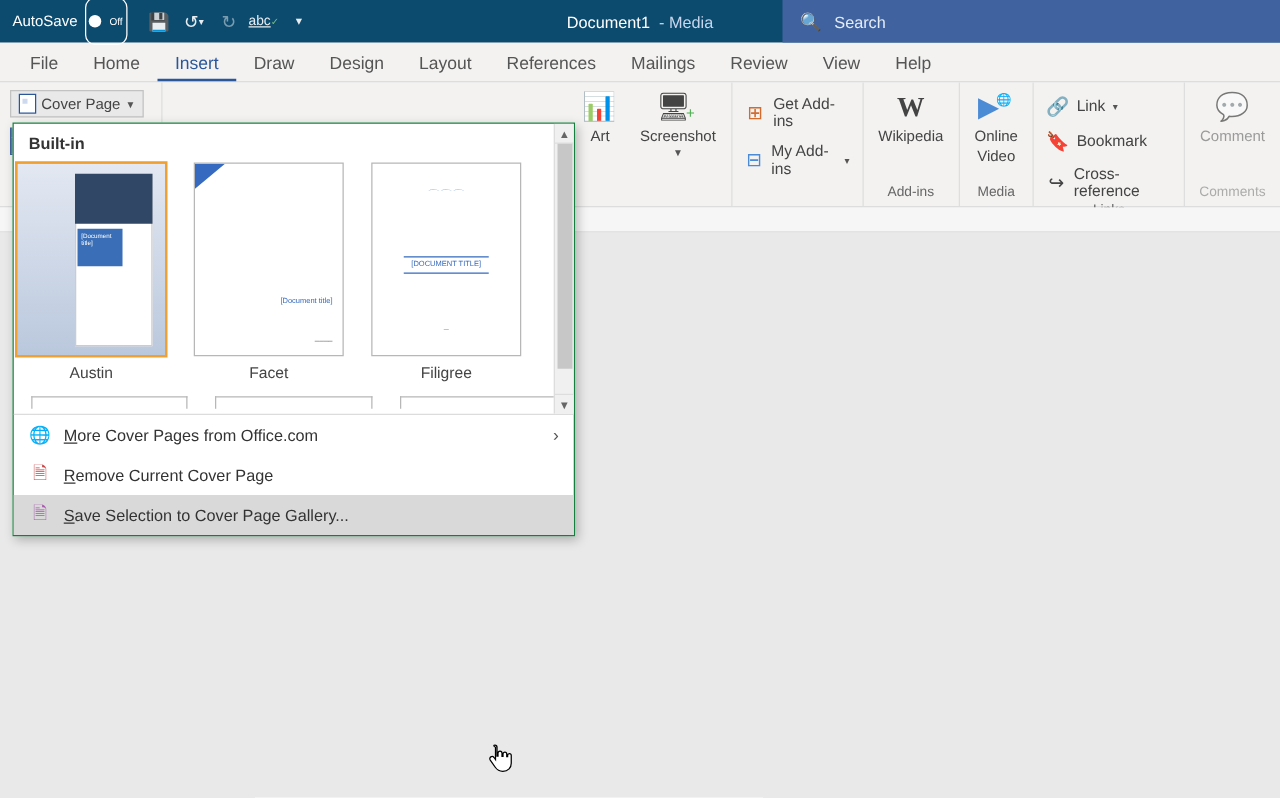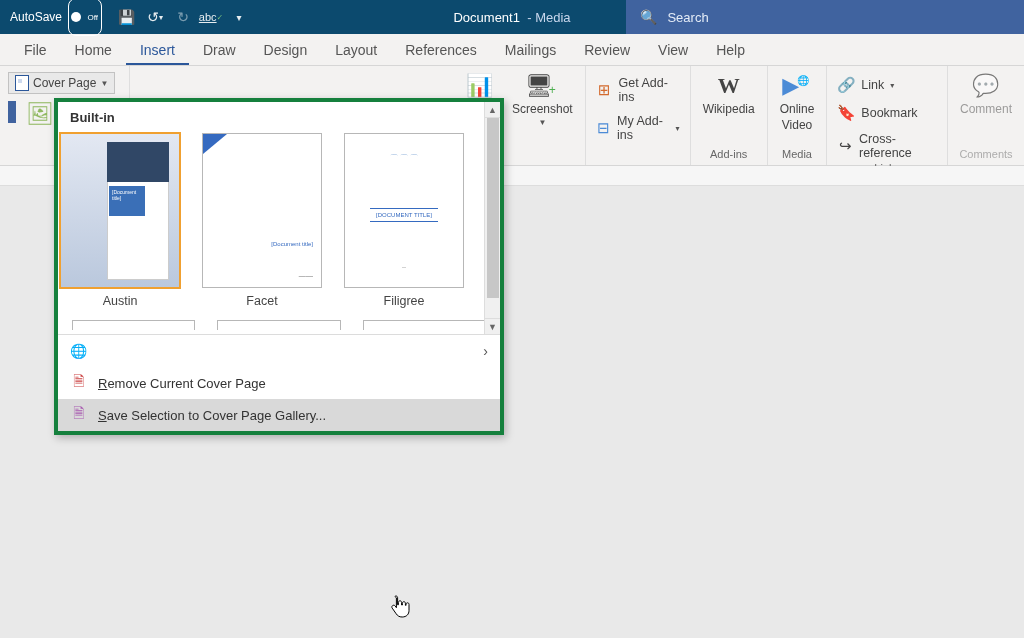--- a/index.html
+++ b/index.html
@@ -37,21 +37,21 @@
 .small-cmd .sico { width: 18px; height: 18px; font-size: 15px; display: inline-flex; align-items: center; justify-content: center; }
 .small-stack { display: flex; flex-direction: column; gap: 6px; padding-top: 4px; }
 
 
 .icon-page { width: 14px; height: 16px; border: 1px solid #2b579a; background: #fff; position: relative; }
 .icon-page::after { content: ""; position: absolute; left: 2px; top: 3px; width: 4px; height: 4px; background: #cdd9ee; }
 .icon-table { width: 24px; height: 22px; border: 1.5px solid #40639f; display: grid; grid-template-columns: 1fr 1fr 1fr; grid-template-rows: 1fr 1fr 1fr; }
 .icon-table div { border: 0.5px solid #40639f; }
 
 
-.dropdown { position: absolute; left: 10px; top: 98px; width: 450px; background: #fff; border: 4px solid #15803d; box-shadow: 2px 3px 8px rgba(0,0,0,0.25); z-index: 50; margin-left: 44px; }
+.dropdown { position: absolute; left: 10px; top: 98px; width: 450px; background: #fff; border: 1px solid #15803d; box-shadow: 2px 3px 8px rgba(0,0,0,0.25); z-index: 50; }
 .dropdown-scroll { position: relative; max-height: 410px; overflow: hidden; }
 .section-label { font-size: 13px; font-weight: 600; color: #333; padding: 8px 12px 6px; }
 .gallery { display: grid; grid-template-columns: repeat(4, 1fr); gap: 16px 22px; padding: 2px 2px 12px; }
 .gallery-item { display: flex; flex-direction: column; align-items: center; gap: 6px; cursor: pointer; }
 .thumb { width: 120px; height: 155px; border: 1px solid #b7b7b7; background: #fff; position: relative; overflow: hidden; }
 .gallery-item.selected .thumb { outline: 2px solid #f0a030; outline-offset: -1px; }
 .item-label { font-size: 12.5px; color: #444; }
 
 
 .thumb-austin { background: linear-gradient(#e3e8f2,#bac8dd); }
@@ -294,20 +294,21 @@
     <div class="dd-scrollbar">
       <div class="arrow">▲</div>
       <div class="track-thumb"></div>
       <div class="arrow bottom">▼</div>
     </div>
   </div>
 
   <div class="dd-menu">
     <div class="dd-menu-item hasub">
       <span class="ico16" style="color:#4a7fbf;">🌐</span>
+      <span class="underline-first">More Cover Pages from Office.com</span>
     </div>
     <div class="dd-menu-item">
       <span class="ico16" style="color:#c44;">🗎</span>
       <span class="underline-first">Remove Current Cover Page</span>
     </div>
     <div class="dd-menu-item hover">
       <span class="ico16" style="color:#a85ab0;">🗎</span>
       <span class="underline-first">Save Selection to Cover Page Gallery...</span>
     </div>
   </div>

